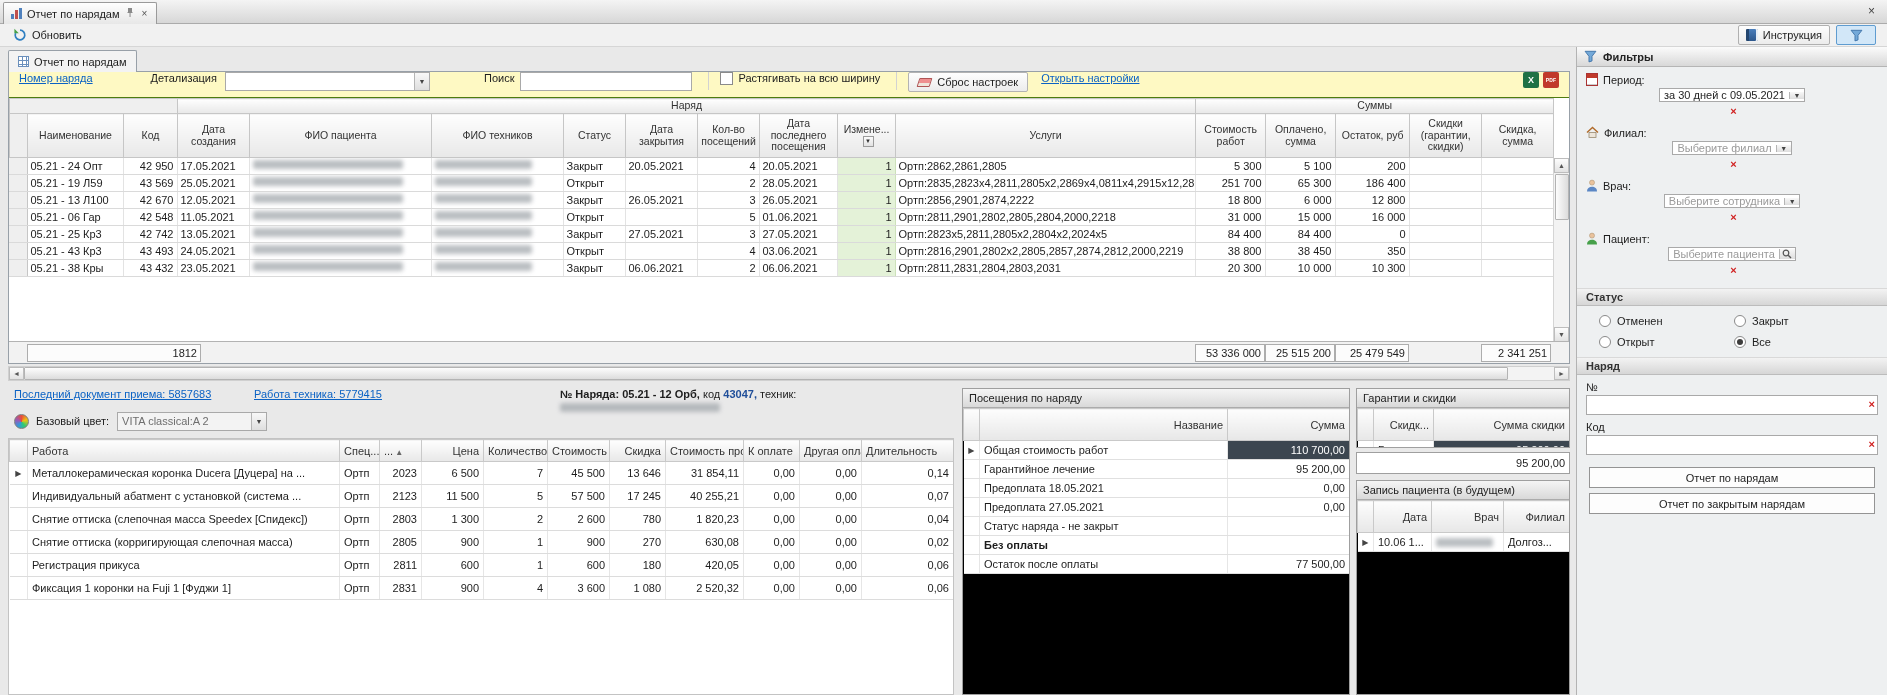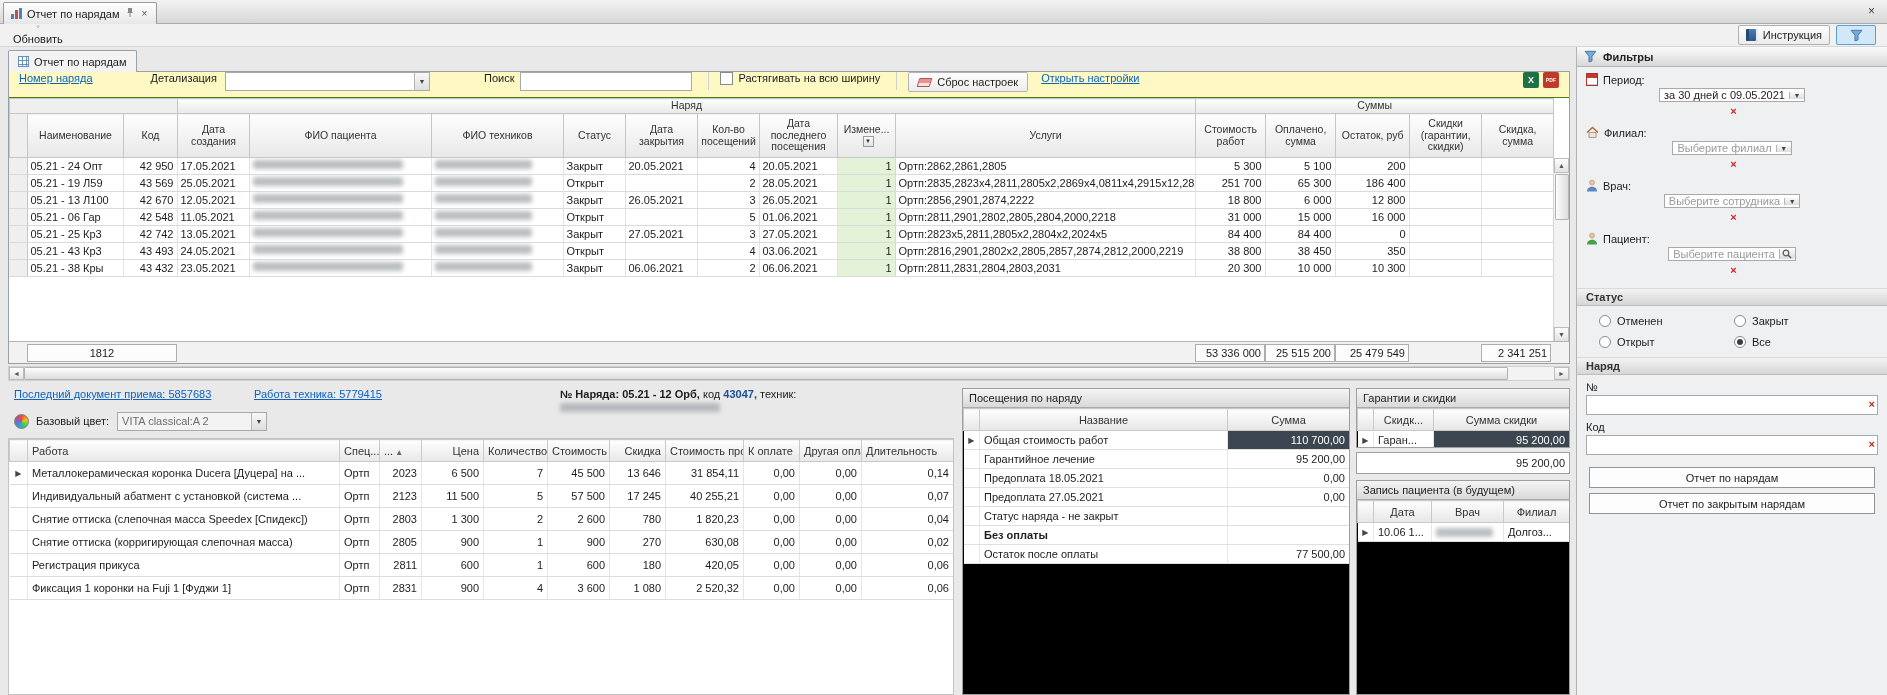--- a/index.html
+++ b/index.html
@@ -68,21 +68,21 @@
   .color-row{position:absolute;left:8px;top:410px;height:22px;display:flex;align-items:center;}
   .cwheel{width:15px;height:15px;border-radius:50%;border:1px solid #7d7d7d;background:conic-gradient(#e74c3c,#f1c40f,#2ecc71,#3498db,#9b59b6,#e74c3c);}
   .work-wrap{position:absolute;left:8px;top:438px;width:946px;height:257px;background:#fff;border:1px solid #c3c3c3;overflow:hidden;}
   .wtable{width:944px;}
   .wtable th{background:linear-gradient(#fefefe,#e8e8e8);border:1px solid #c9c9c9;font-weight:normal;color:#333;height:22px;padding:1px 4px;text-align:left;white-space:nowrap;overflow:hidden;}
   .wtable td{border-right:1px solid #e6e6e6;border-bottom:1px solid #dcdcdc;height:23px;padding:2px 4px;white-space:nowrap;overflow:hidden;background:#fff;}
   .sort{font-size:8px;color:#666;margin-left:2px;}
   
   .panel{position:absolute;background:#000000;border:1px solid #9f9f9f;overflow:hidden;}
   .ptitle{height:19px;background:linear-gradient(#f5f5f5,#d9d9d9);border-bottom:1px solid #ababab;display:flex;align-items:center;padding:0 6px;color:#222;}
-  .stable th{background:linear-gradient(#fdfdfd,#e7e7e7);border:1px solid #c9c9c9;font-weight:normal;color:#333;height:22px;padding:0 4px;text-align:center;white-space:nowrap;overflow:hidden;}
+  .stable th{background:linear-gradient(#fdfdfd,#e7e7e7);border:1px solid #c9c9c9;font-weight:normal;color:#333;height:32px;padding:0 4px;text-align:right;white-space:nowrap;overflow:hidden;}
   .stable td{border-right:1px solid #e6e6e6;border-bottom:1px solid #e0e0e0;height:19px;padding:1px 4px;white-space:nowrap;overflow:hidden;background:#fff;}
   td.sel{background:#3c4650;color:#fff;}
   td.bold{font-weight:bold;}
   .total-box{position:absolute;left:1356px;top:452px;width:214px;height:22px;background:#fff;border:1px solid #9f9f9f;text-align:right;line-height:20px;padding:0 4px;}
   .blur{height:9px;border-radius:2px;background:#a4a9ae;filter:blur(2px);opacity:.75;}
   
   .sidebar{position:absolute;left:1576px;top:47px;width:311px;height:648px;background:#eef0f1;border-left:1px solid #b3b3b3;}
   .sb-title{height:20px;background:linear-gradient(#fbfbfb,#d8d8d8);border-bottom:1px solid #b5b5b5;display:flex;align-items:center;gap:6px;padding:0 7px;font-weight:bold;color:#222;}
   .sb-label{display:flex;align-items:center;gap:5px;margin:6px 9px 2px;}
   .sb-fieldrow{display:flex;align-items:center;margin:0 9px;flex-direction:column;}
@@ -117,21 +117,21 @@
           <path d="M3 1h4v4l1 1H2l1-1z" fill="#8a8a8a"></path>
           <rect x="4.55" y="6" width="1" height="4" fill="#8a8a8a"></rect>
         </svg>
     </span>
     <span class="mini">×</span>
   </div>
   <span class="strip-close">×</span>
 </div>
 
 <div class="toolbar">
-  <div class="tbtn" style="left:6px;flex-direction:column;">
+  <div class="tbtn" style="left:6px;">
     <svg width="14" height="14" viewBox="0 0 14 14">
         <path d="M7 2.2a4.8 4.8 0 1 1-4.4 2.9" fill="none" stroke="#2f7fc1" stroke-width="1.7"></path>
         <path d="M1.4.8v4.4h4.4z" fill="#48a148"></path>
       </svg>
     <span>Обновить</span>
   </div>
   <div class="tbtn btn-frame" style="right:57px;">
     <span class="book-ico"></span>
     <span>Инструкция</span>
   </div>
@@ -413,21 +413,21 @@
     </table>
   </div>
 
   <div class="vscroll">
     <div class="sb-btn">▲</div>
     <div class="vthumb"></div>
     <div class="sb-btn" style="position:absolute;bottom:0;">▼</div>
   </div>
 
   <div class="gfoot">
-    <div class="fbox" style="left:18px;width:150px;text-align:center;">1812</div>
+    <div class="fbox" style="left:18px;width:174px;">1812</div>
     <div class="fbox" style="left:1186px;width:70px;">53 336 000</div>
     <div class="fbox" style="left:1256px;width:70px;">25 515 200</div>
     <div class="fbox" style="left:1326px;width:74px;">25 479 549</div>
     <div class="fbox" style="left:1472px;width:70px;">2 341 251</div>
   </div>
 </div>
 
 <div class="hscroll">
   <span class="sb-btn h">◄</span>
   <span class="hthumb"></span>

